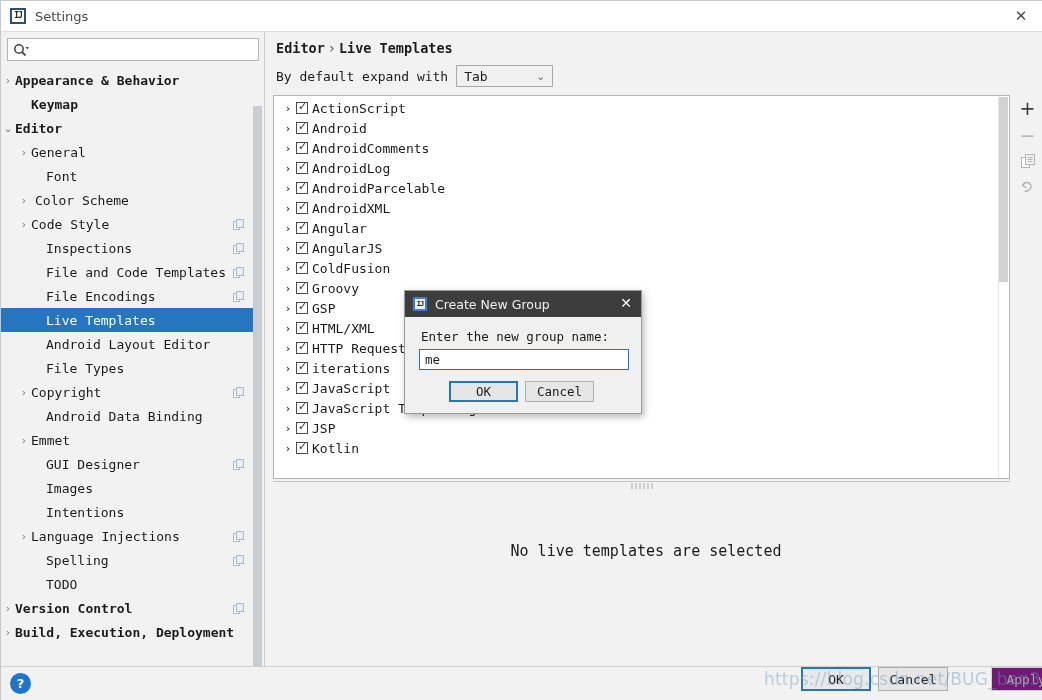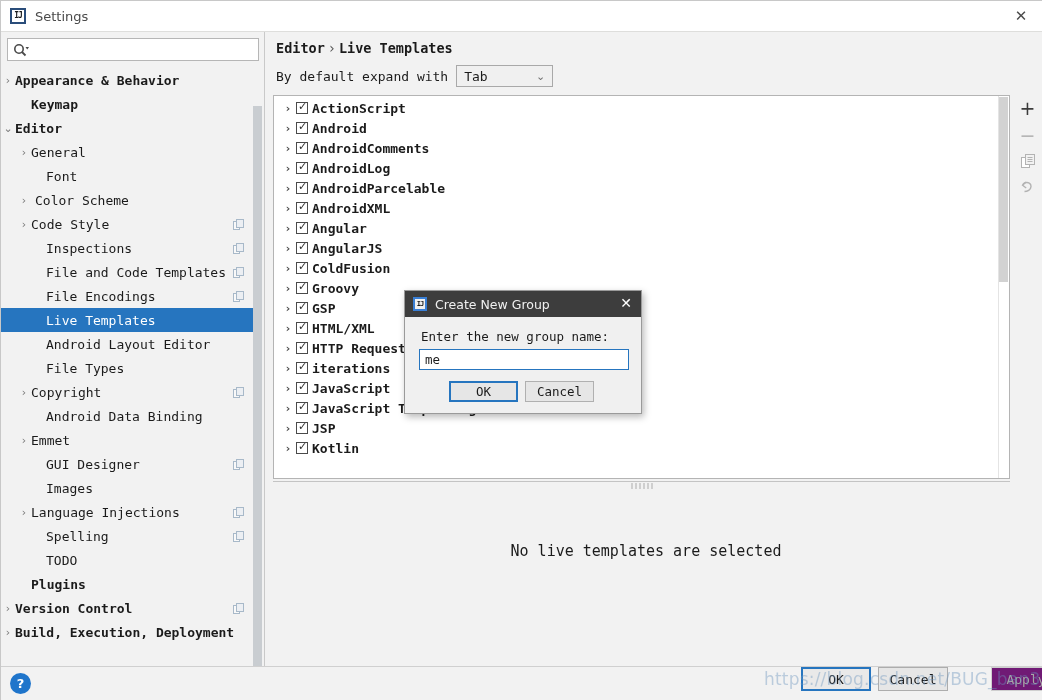--- a/index.html
+++ b/index.html
@@ -161,21 +161,21 @@
     width: 12px; height: 12px;
     border: 1px solid #4a4a4a; background: #fff;
     position: relative; margin-right: 4px;
     flex: 0 0 12px;
   }
   .cbox .tick {
     position: absolute; left: 1px; top: -2px;
     font-size: 11px; color: #2d2d2d; line-height: 12px;
     font-family: "DejaVu Sans", "Liberation Sans", sans-serif;
   }
-  .trow .rlabel { font-size: 13px; font-weight: bold; color: #1b1b1b; }
+  .trow .rlabel { font-size: 13px; font-weight: normal; color: #1b1b1b; }
 
   .lb-sb-track {
     position: absolute; right: 0; top: 0;
     width: 11px; height: 382px; background: #ffffff;
     border-left: 1px solid #e4e4e4;
   }
   .lb-sb-thumb {
     position: absolute; right: 1px; top: 1px;
     width: 9px; height: 185px; background: #d2d2d2;
   }
@@ -407,39 +407,39 @@
           <span class="tlabel" style="margin-left: 45px;">GUI Designer</span>
           <span class="copy-badge"><svg width="11" height="11" viewBox="0 0 11 11">
               <rect x="0.5" y="2.5" width="6" height="8" fill="#fff" stroke="#6d8ca8" stroke-width="1"></rect>
               <rect x="3.5" y="0.5" width="7" height="8" fill="#e8eef4" stroke="#6d8ca8" stroke-width="1"></rect>
             </svg></span>
         </div>
         <div class="tree-item">
           <span class="tlabel" style="margin-left: 45px;">Images</span>
         </div>
         <div class="tree-item">
+          <span class="tlabel" style="margin-left: 45px;">Intentions</span>
+        </div>
+        <div class="tree-item">
           <span class="arrow" style="left: 16px;">›</span>
           <span class="tlabel" style="margin-left: 30px;">Language Injections</span>
           <span class="copy-badge"><svg width="11" height="11" viewBox="0 0 11 11">
               <rect x="0.5" y="2.5" width="6" height="8" fill="#fff" stroke="#6d8ca8" stroke-width="1"></rect>
               <rect x="3.5" y="0.5" width="7" height="8" fill="#e8eef4" stroke="#6d8ca8" stroke-width="1"></rect>
             </svg></span>
         </div>
         <div class="tree-item">
           <span class="tlabel" style="margin-left: 45px;">Spelling</span>
           <span class="copy-badge"><svg width="11" height="11" viewBox="0 0 11 11">
               <rect x="0.5" y="2.5" width="6" height="8" fill="#fff" stroke="#6d8ca8" stroke-width="1"></rect>
               <rect x="3.5" y="0.5" width="7" height="8" fill="#e8eef4" stroke="#6d8ca8" stroke-width="1"></rect>
             </svg></span>
         </div>
         <div class="tree-item">
           <span class="tlabel" style="margin-left: 45px;">TODO</span>
-        </div>
-        <div class="tree-item bold">
-          <span class="tlabel" style="margin-left: 30px;">Plugins</span>
         </div>
         <div class="tree-item bold">
           <span class="arrow" style="left: 0px;">›</span>
           <span class="tlabel" style="margin-left: 14px;">Version Control</span>
           <span class="copy-badge"><svg width="11" height="11" viewBox="0 0 11 11">
               <rect x="0.5" y="2.5" width="6" height="8" fill="#fff" stroke="#6d8ca8" stroke-width="1"></rect>
               <rect x="3.5" y="0.5" width="7" height="8" fill="#e8eef4" stroke="#6d8ca8" stroke-width="1"></rect>
             </svg></span>
         </div>
         <div class="tree-item bold">

